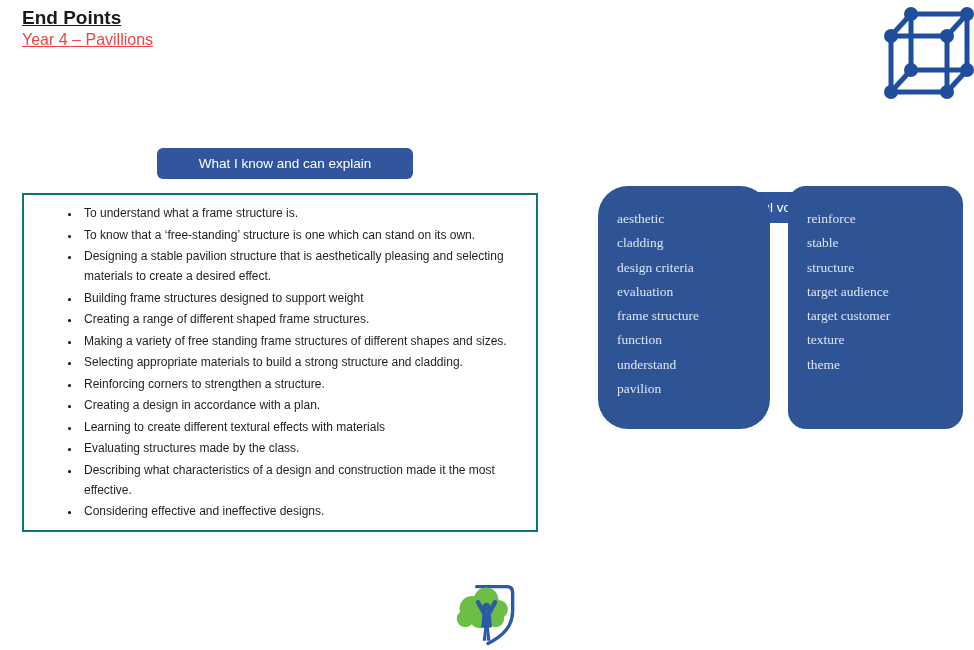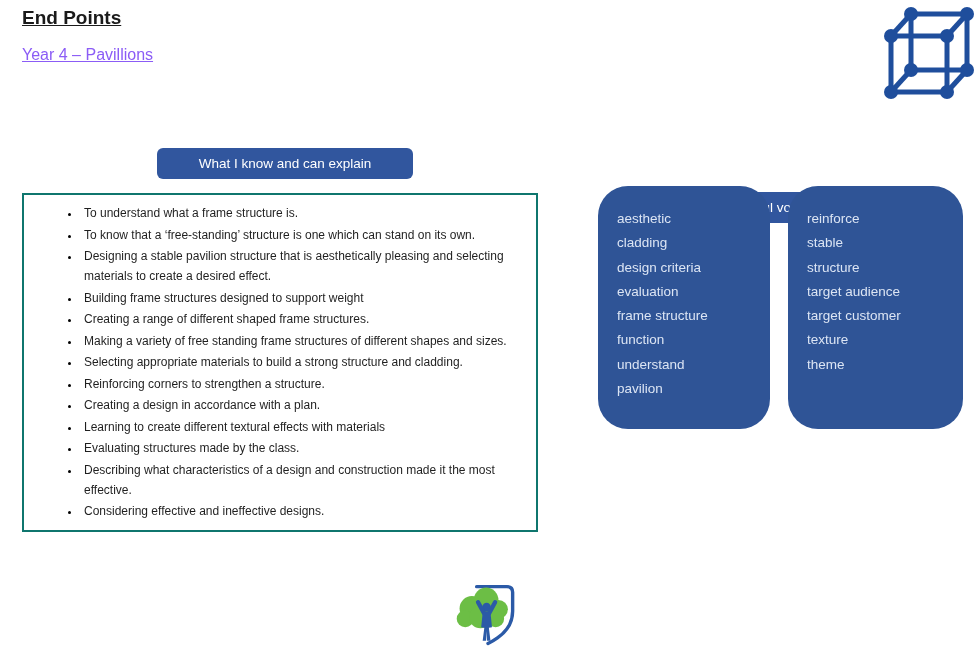--- a/index.html
+++ b/index.html
@@ -13,23 +13,22 @@
   .page { position: absolute; inset: 0; background: #fff; }
 
   
   .title {
     position: absolute; left: 22px; top: 7px;
     font-size: 19px; font-weight: bold; color: #1a1a1a;
     text-decoration: underline;
   }
   .subtitle {
     position: absolute; left: 22px; top: 31px;
-    font-size: 16px; color: #8b5cf6;
+    font-size: 16px; color: #ef4444;
     text-decoration: underline;
-    margin-top: 15px;
   }
 
   
   .cube-icon {
     position: absolute; right: -6px; top: 4px;
     width: 102px; height: 98px;
   }
 
   
   .pill {
@@ -65,22 +64,22 @@
   
   .vocab-box {
     position: absolute; top: 186px; height: 243px;
     background: #2F5496; border-radius: 30px;
     box-sizing: border-box;
     padding: 21px 8px 0 19px;
     color: #DCE5F4;
     font-size: 13.5px; line-height: 24.3px;
   }
   .vocab-box-1 { left: 598px; width: 172px; }
-  .vocab-box-2 { left: 788px; width: 175px; }
-  .vocab-word { white-space: nowrap; }
+  .vocab-box-2 { left: 788px; width: 175px; border-radius: 18px; }
+  .vocab-word { white-space: nowrap; font-family: Liberation Serif, serif; }
 
   
   .school-logo {
     position: absolute; left: 452px; top: 583px;
     width: 72px; height: 66px;
   }
 </style>
 </head>
 <body>
 

